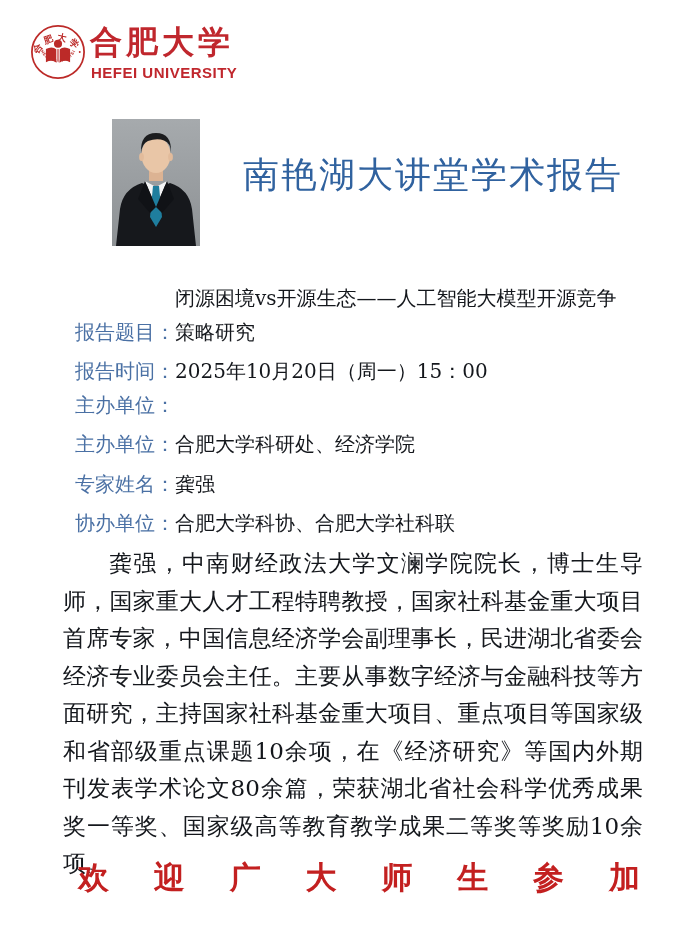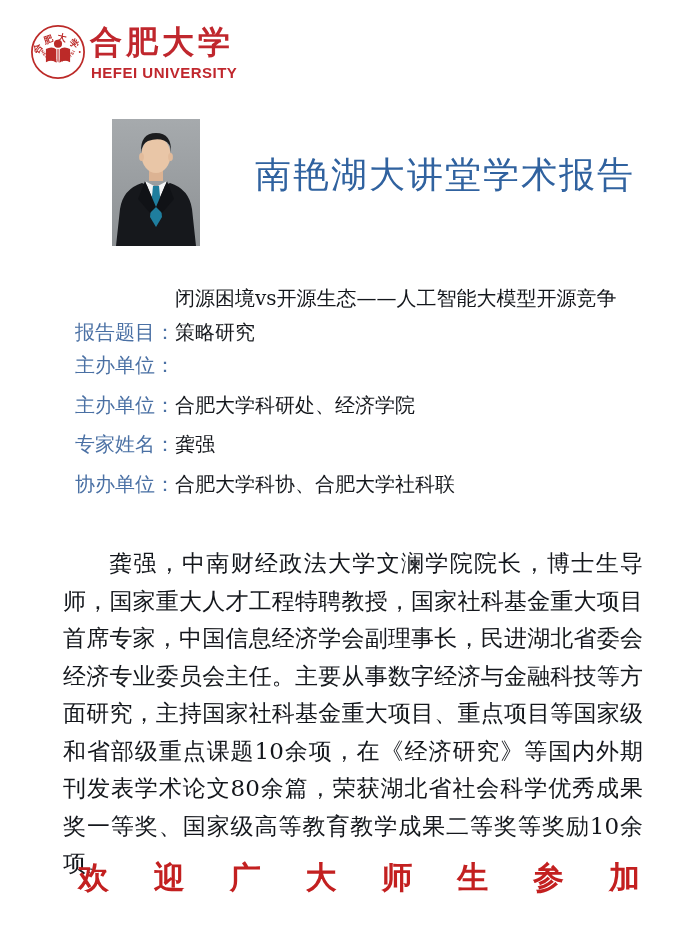--- a/index.html
+++ b/index.html
@@ -29,21 +29,21 @@
     font-size:15px;font-weight:700;letter-spacing:0.5px;
     color:#c0272d;white-space:nowrap;
   }
   
   .portrait{position:absolute;left:112px;top:119px;width:88px;height:127px;
     box-shadow:0 0 0 1px rgba(255,255,255,.55);}
   
   .main-title{
     position:absolute;left:243px;top:151px;
     font-size:36px;letter-spacing:2px;color:#30629f;
-    white-space:nowrap;font-weight:500;margin-left:12px;
+    white-space:nowrap;font-weight:500;
   }
   
   .details{position:absolute;left:75px;top:276px;width:545px;}
   .detail-row{display:flex;align-items:flex-end;font-size:20px;line-height:33.5px;}
   .detail-label{flex:0 0 auto;color:#4a70a4;white-space:nowrap;}
   .detail-value{flex:1 1 auto;color:#14171c;margin-top:6px;}
   
   .bio{
     position:absolute;left:62px;top:544px;width:580px;margin:1px;
     font-size:23px;line-height:37.5px;color:#14171c;
@@ -116,20 +116,24 @@
   </svg>
 
   <div class="main-title">南艳湖大讲堂学术报告</div>
 
   <div class="details">
     <div class="detail-row">
       <span class="detail-label">报告题目：</span>
       <span class="detail-value">闭源困境vs开源生态——人工智能大模型开源竞争策略研究</span>
     </div>
     <div class="detail-row">
+      <span class="detail-label">报告时间：</span>
+      <span class="detail-value">2025年10月20日（周一）15：00</span>
+    </div>
+    <div class="detail-row">
       <span class="detail-label">主办单位：</span>
     </div>
     <div class="detail-row">
       <span class="detail-label">主办单位：</span>
       <span class="detail-value">合肥大学科研处、经济学院</span>
     </div>
     <div class="detail-row">
       <span class="detail-label">专家姓名：</span>
       <span class="detail-value">龚强</span>
     </div>

